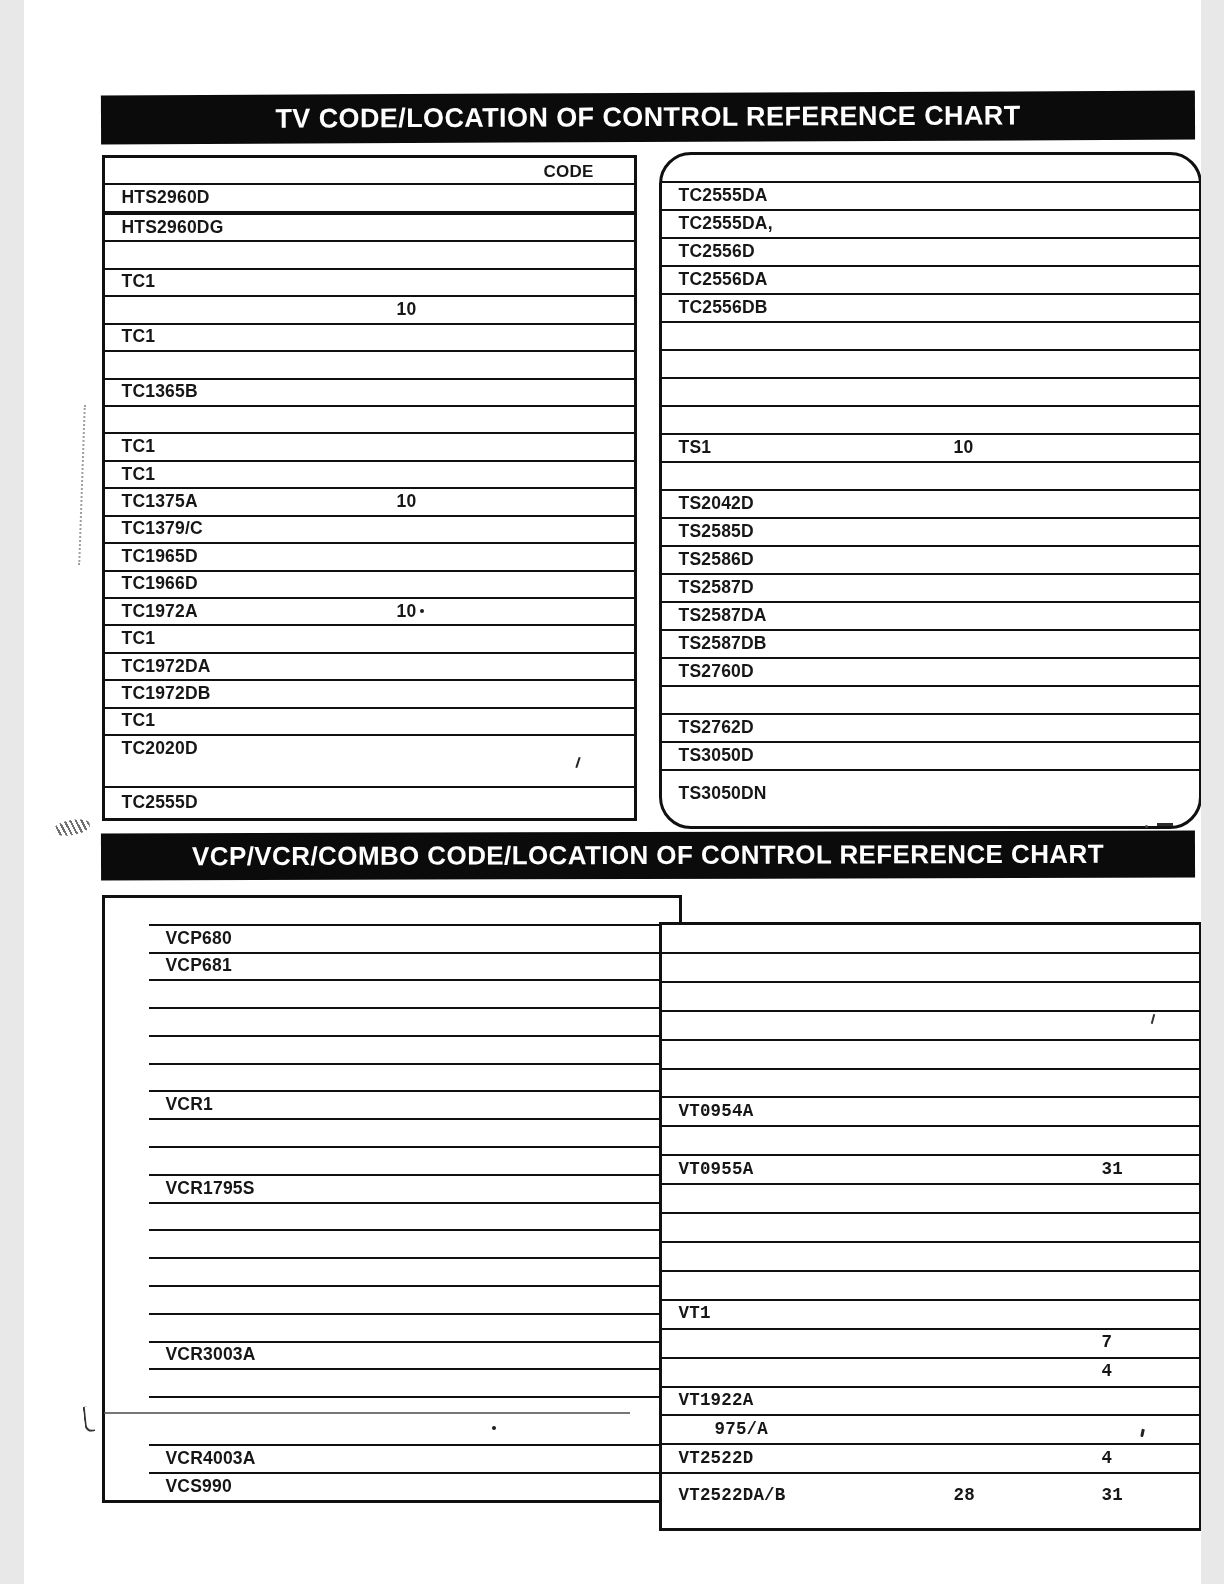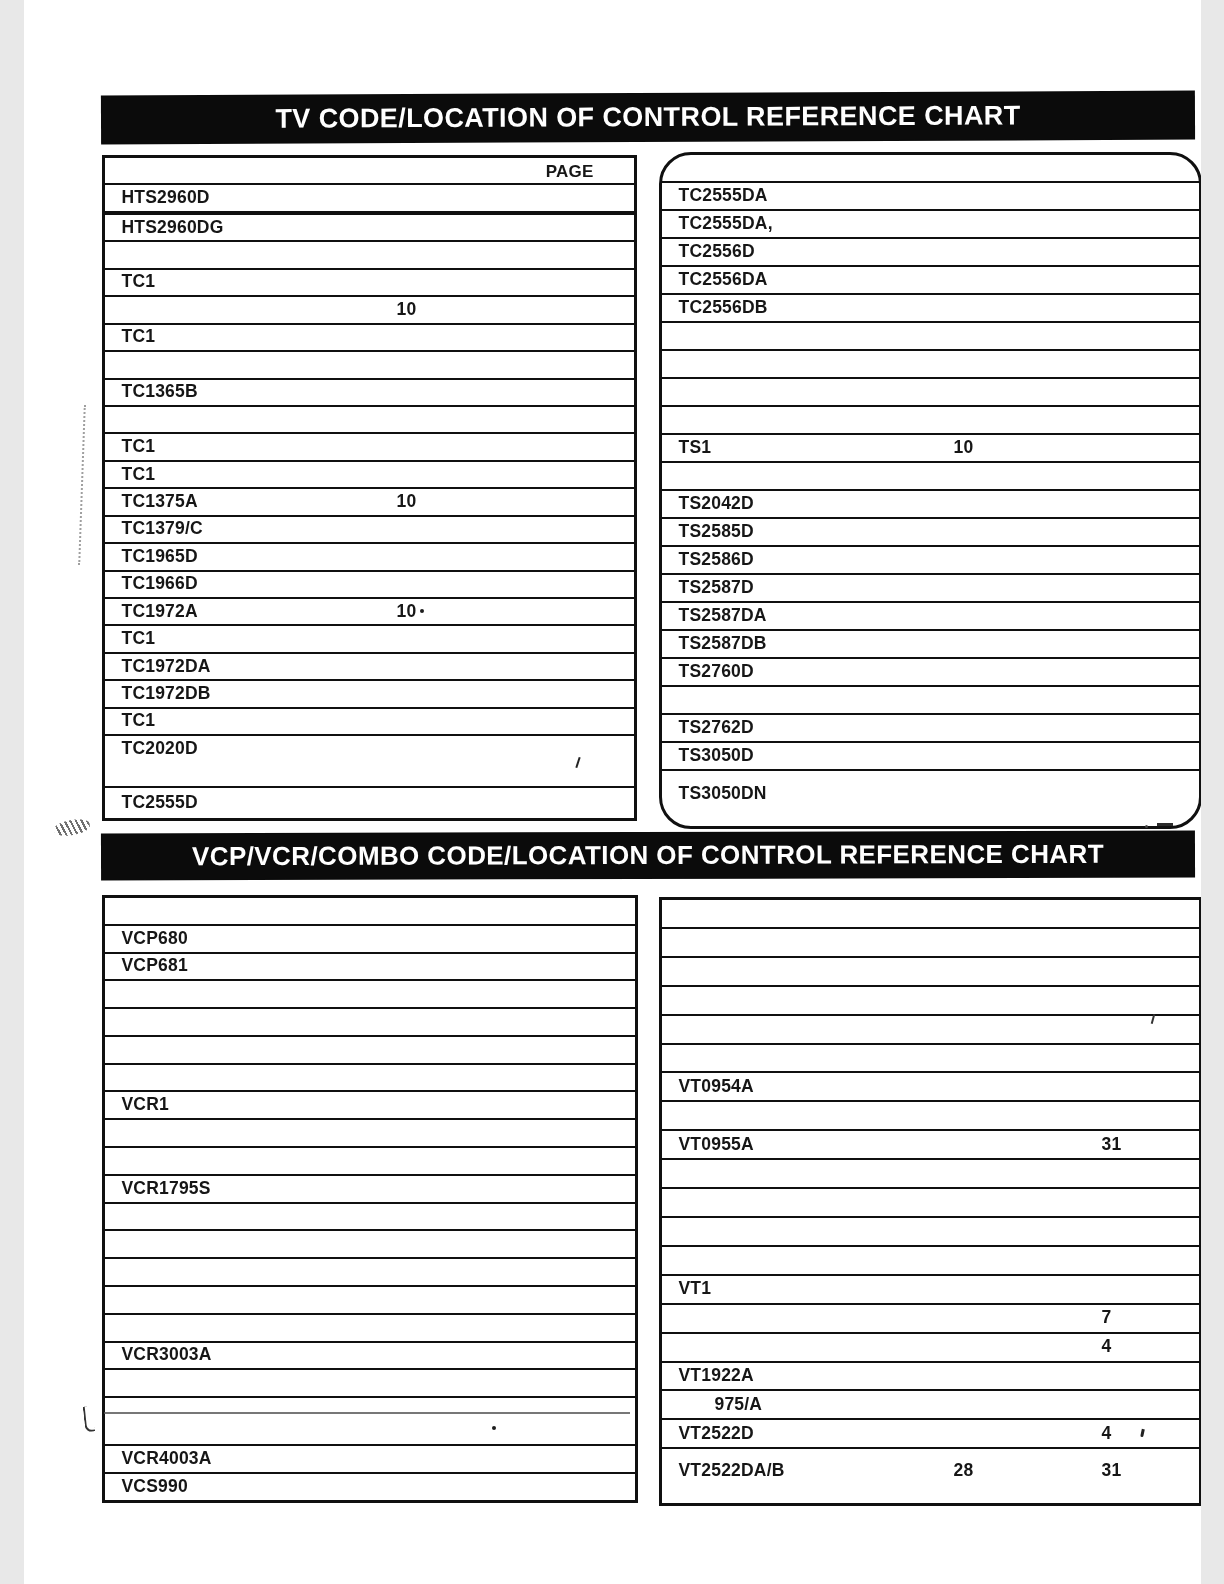--- a/index.html
+++ b/index.html
@@ -17,22 +17,22 @@
   .bar-tv{ left:78px; top:94px;  width:1092px; height:47px; font-size:27px; transform:rotate(-0.25deg); }
   .bar-vcr{ left:78px; top:833px; width:1092px; height:45px; font-size:26px; transform:rotate(-0.15deg); }
 
   .table{
     position:absolute; background:#fff;
     border:3px solid #101010;
     display:flex; flex-direction:column;
   }
   .tv-left  { left:78px;  top:155px; width:529px; height:660px; }
   .tv-right { left:635px; top:152px; width:537px; height:671px;border-radius:32px; }
-  .vcr-left { left:78px;  top:895px; width:530px; height:602px; }
-  .vcr-right{ left:635px; top:897px; width:537px; height:603px; }
+  .vcr-left { left:78px;  top:895px; width:530px; height:602px;padding-left:44px; }
+  .vcr-right{ left:635px; top:922px; width:537px; height:603px;font-family:Liberation Mono, monospace; }
 
   .row{ position:relative; flex:1 1 0; border-top:2px solid #101010; }
   .row:first-child{ border-top:none; }
   .tv-left .row:nth-child(3){ border-top-width:4px;text-decoration:underline; }
   .tv-left  .row:last-child{ flex:1.2;margin-top:24px; }
   .tv-right .row:last-child{ flex:2.1; }
   .vcr-right .row:last-child{ flex:2.0; }
   .vcr-left .row:nth-child(19){ flex:1.8; }
 
   .cell{
@@ -71,21 +71,21 @@
 
 <div class="page">
 
   <div class="bar bar-tv">
     <span>TV CODE/LOCATION OF CONTROL REFERENCE CHART</span>
   </div>
 
   <div class="table tv-left">
       <div class="row">
         <span class="cell model"></span>
-        <span class="cell page-label">PAGE</span>
+        <span class="cell page-label">CODE</span>
       </div>
       <div class="row">
         <span class="cell model">HTS2960D</span>
       </div>
       <div class="row">
         <span class="cell model">HTS2960DG</span>
       </div>
       <div class="row">
         <span class="cell model"></span>
       </div>

